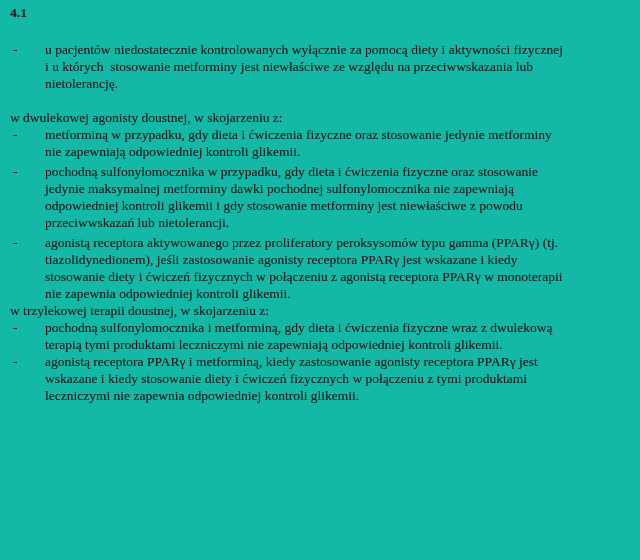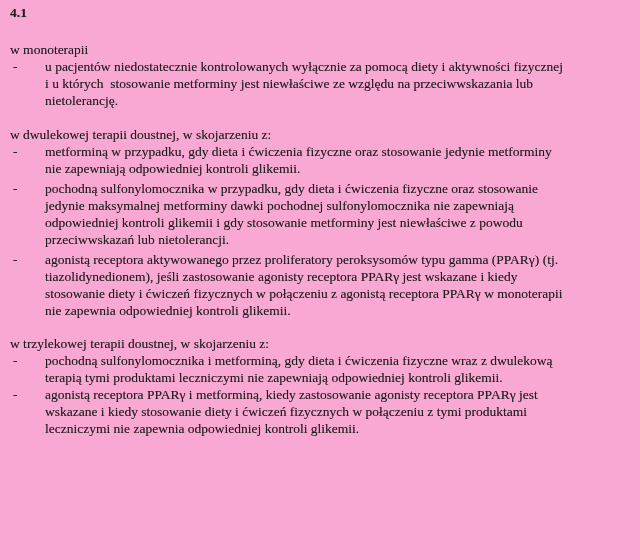--- a/index.html
+++ b/index.html
@@ -6,21 +6,21 @@
     margin: 0;
     padding: 0;
     background: #ffffff;
   }
   .page {
     position: relative;
     width: 640px;
     height: 560px;
     box-sizing: border-box;
     padding: 4px 6px 0 10px;
-    background: #f9a8d4;
+    background: #14b8a6;
     overflow: hidden;
     font-family: "Liberation Serif", "DejaVu Serif", serif;
     font-size: 13.5px;
     line-height: 17px;
     color: #1d1d1d;
     text-shadow: 0 0 0.6px rgba(20,20,20,0.4);
   }
   .heading {
     display: flex;
     font-weight: bold;
@@ -29,21 +29,21 @@
   .h-num {
     width: 31px;
     flex: 0 0 31px;
   }
   .para {
     margin: 17px 0 0 0;
     white-space: pre-wrap;
   }
   .section { margin: 17px 0 0 0; }
   .section.s1 { margin-top: 20px; }
-  .section.s3 { margin-top: 16px; }
+  .section.s3 { margin-top: 0; }
   .sec-label { margin: 0; }
   .bullet {
     position: relative;
     padding-left: 35px;
     margin: 0;
   }
   .s2 .bullet + .bullet { margin-top: 3px; }
   .dash {
     position: absolute;
     left: 3px;
@@ -55,31 +55,30 @@
 <body>
 
 <div class="page">
 
   <div class="heading">
     <span class="h-num">4.1</span>
   </div>
 
 
   <div class="section s1">
-    <div class="sec-label">w monoterapii</div>
     <div class="bullet">
       <span class="dash">-</span>
       <div class="btext">u pacjentów niedostatecznie kontrolowanych wyłącznie za pomocą diety i aktywności fizycznej
 i u których  stosowanie metforminy jest niewłaściwe ze względu na przeciwwskazania lub
 nietolerancję.</div>
     </div>
   </div>
 
   <div class="section s2">
-    <div class="sec-label">w dwulekowej terapii doustnej, w skojarzeniu z:</div>
+    <div class="sec-label">w dwulekowej agonisty doustnej, w skojarzeniu z:</div>
     <div class="bullet">
       <span class="dash">-</span>
       <div class="btext">metforminą w przypadku, gdy dieta i ćwiczenia fizyczne oraz stosowanie jedynie metforminy
 nie zapewniają odpowiedniej kontroli glikemii.</div>
     </div>
     <div class="bullet">
       <span class="dash">-</span>
       <div class="btext">pochodną sulfonylomocznika w przypadku, gdy dieta i ćwiczenia fizyczne oraz stosowanie
 jedynie maksymalnej metforminy dawki pochodnej sulfonylomocznika nie zapewniają
 odpowiedniej kontroli glikemii i gdy stosowanie metforminy jest niewłaściwe z powodu

